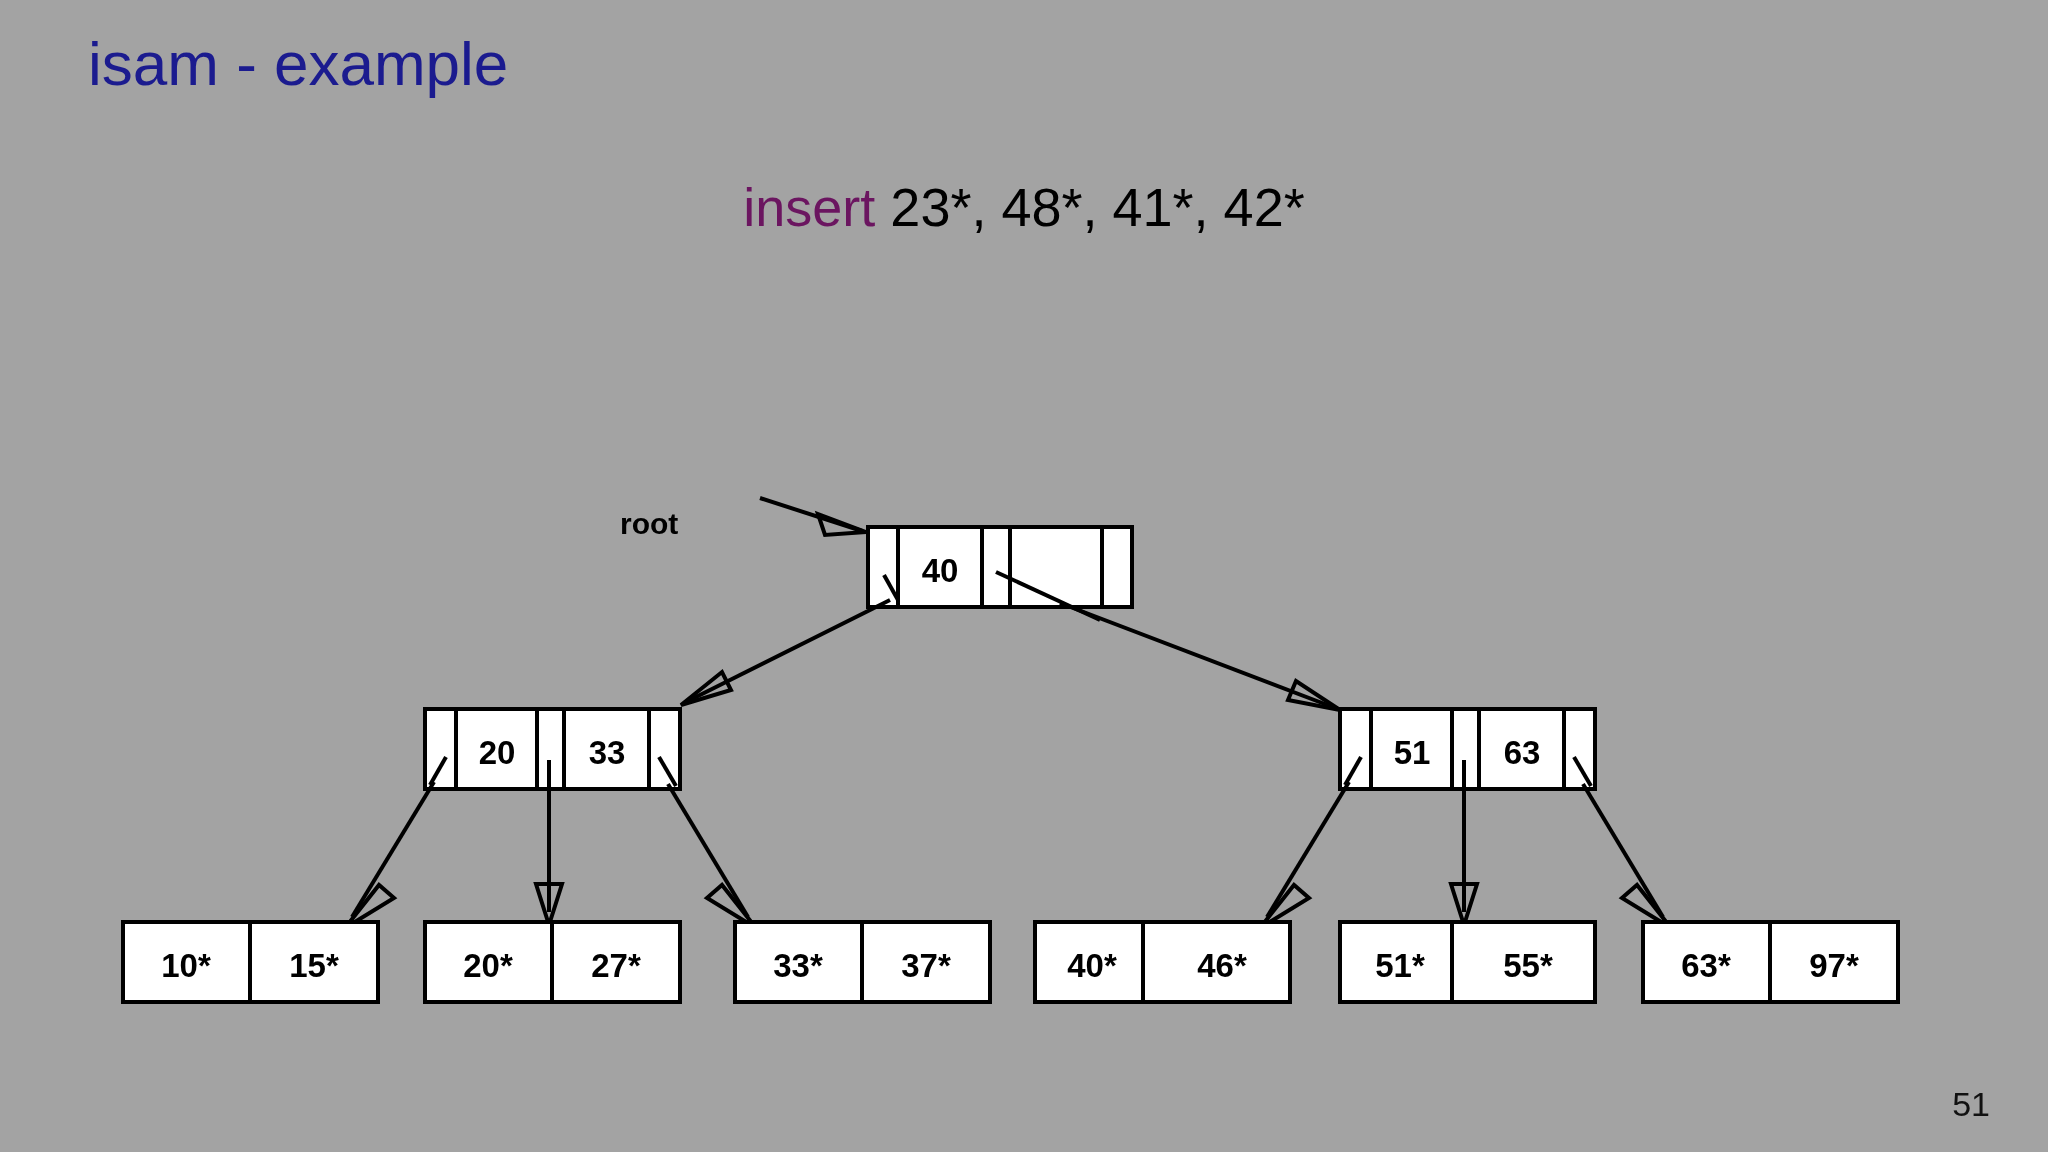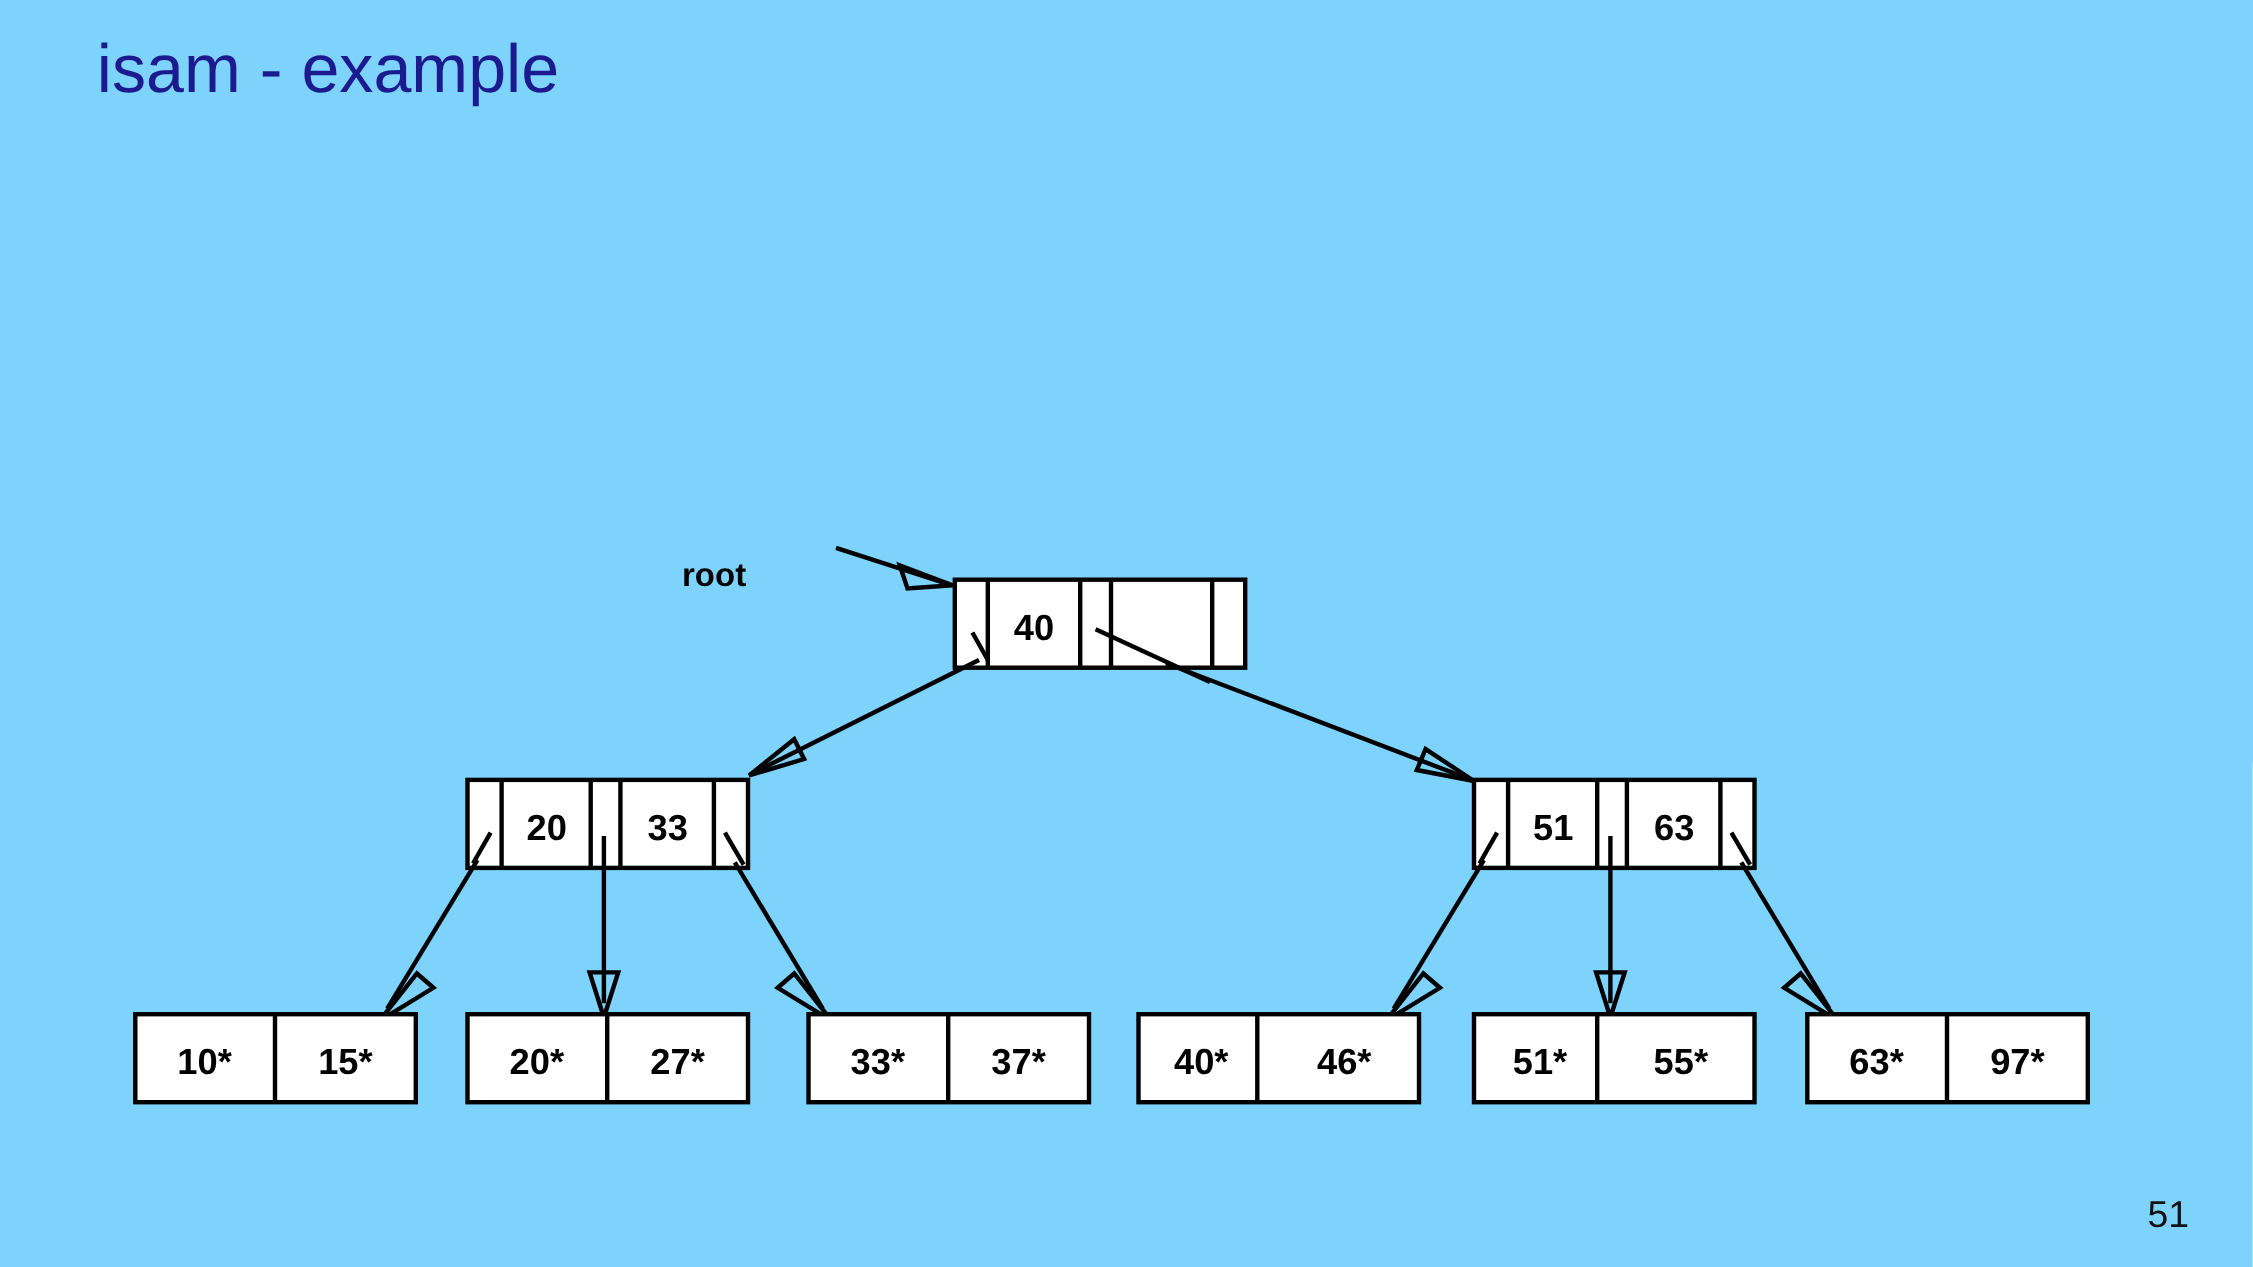--- a/index.html
+++ b/index.html
@@ -8,21 +8,21 @@
     padding: 0;
     background: #ffffff;
   }
   body {
     font-family: "Liberation Sans", sans-serif;
   }
   #slide {
     position: relative;
     width: 2048px;
     height: 1152px;
-    background: #7dd3fc;
+    background: #a3a3a3;
     overflow: hidden;
   }
   #slide-title {
     position: absolute;
     left: 88px;
     top: 28px;
     font-size: 62px;
     font-weight: 400;
     color: #1b1b8f;
     letter-spacing: 0px;
@@ -108,20 +108,23 @@
     dominant-baseline: central;
   }
 </style>
 </head>
 <body>
 
 <div id="slide">
 
   <div id="slide-title">isam - example</div>
 
+  <div id="subtitle">
+    <span class="kw">insert</span><span class="vals"> 23*, 48*, 41*, 42*</span>
+  </div>
 
   <svg id="tree-canvas" viewBox="0 0 2048 1152">
 
     <text class="root-label" x="620" y="523">root</text>
     <g>
       <line class="edge-line" x1="760" y1="498" x2="862" y2="531"></line>
       <polygon class="arrow-head" points="866,532 818,514 825,535"></polygon>
     </g>
 
     <g>

